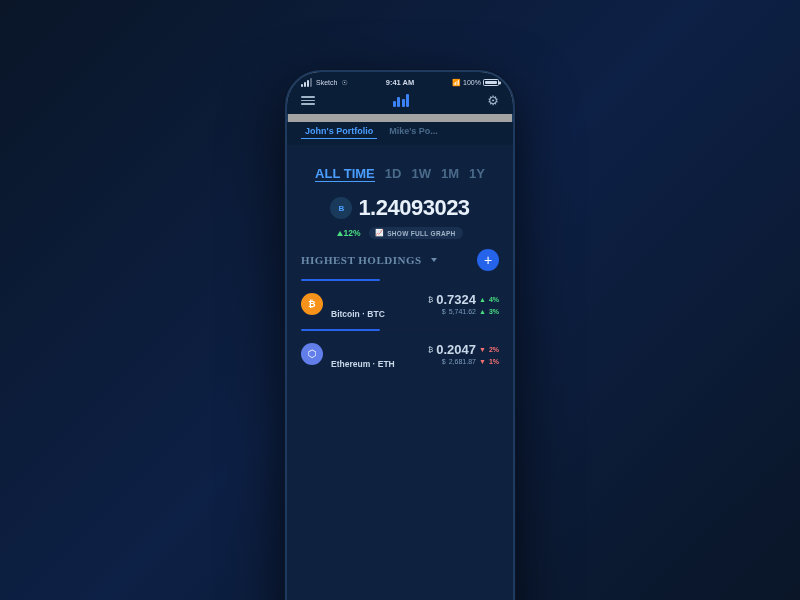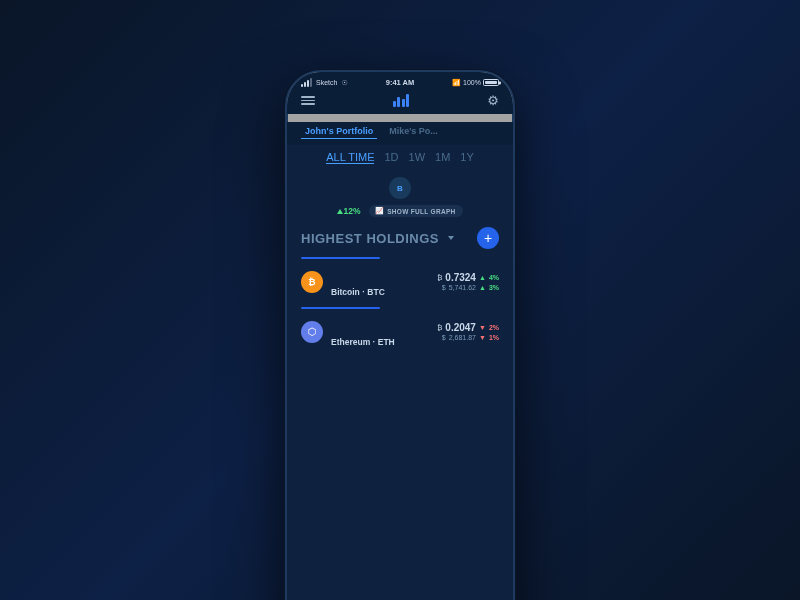--- a/index.html
+++ b/index.html
@@ -178,24 +178,25 @@
     .time-range {
       background: #0e2240;
       display: flex;
       justify-content: center;
       gap: 10px;
       padding: 6px 10px 5px;
       flex-shrink: 0;
     }
 
     .time-btn {
-      font-size: 11px;
+      font-size: 13px;
       color: #4a6a8a;
       cursor: pointer;
-      font-weight: 400;
+      font-weight: 700;
+      margin-top: 15px;
     }
     .time-btn.active {
       color: #4a9eff;
       border-bottom: 1px solid #4a9eff;
     }
 
     
     .main-content {
       background: #0e2240;
       flex: 1;
@@ -287,24 +288,25 @@
       display: flex;
       align-items: center;
       justify-content: space-between;
       margin-bottom: 8px;
     }
 
     .holdings-title {
       display: flex;
       align-items: center;
       gap: 9px;
-      font-size: 13px;
+      font-size: 11px;
       color: #6a8aaa;
       font-weight: 700;
       letter-spacing: 0.5px;
+      font-family: Liberation Serif, serif;
     }
 
     .dropdown-arrow {
       width: 0;
       height: 0;
       border-left: 3px solid transparent;
       border-right: 3px solid transparent;
       border-top: 4px solid #6a8aaa;
     }
 
@@ -376,21 +378,21 @@
       gap: 1px;
     }
 
     .coin-amount-row {
       display: flex;
       align-items: center;
       gap: 3px;
     }
 
     .coin-amount {
-      font-size: 10px;
+      font-size: 13px;
       color: #c8d8e8;
       font-weight: 600;
     }
 
     .coin-change {
       font-size: 7px;
       font-weight: 700;
     }
     .coin-change.up { color: #4ade80; }
     .coin-change.down { color: #f87171; }
@@ -491,20 +493,21 @@
       <span class="time-btn">1D</span>
       <span class="time-btn">1W</span>
       <span class="time-btn">1M</span>
       <span class="time-btn">1Y</span>
     </div>
 
     <div class="main-content">
 
       <div class="balance-section">
         <div class="btc-symbol">B</div>
+        <div class="balance-value">1.24093023</div>
       </div>
 
       <div class="change-row">
         <div class="change-pct">
           <div class="arrow-up"></div>
           <span>12%</span>
         </div>
         <div class="show-graph-btn">
           <span class="graph-icon">📈</span>
           <span class="show-graph-text">SHOW FULL GRAPH</span>

